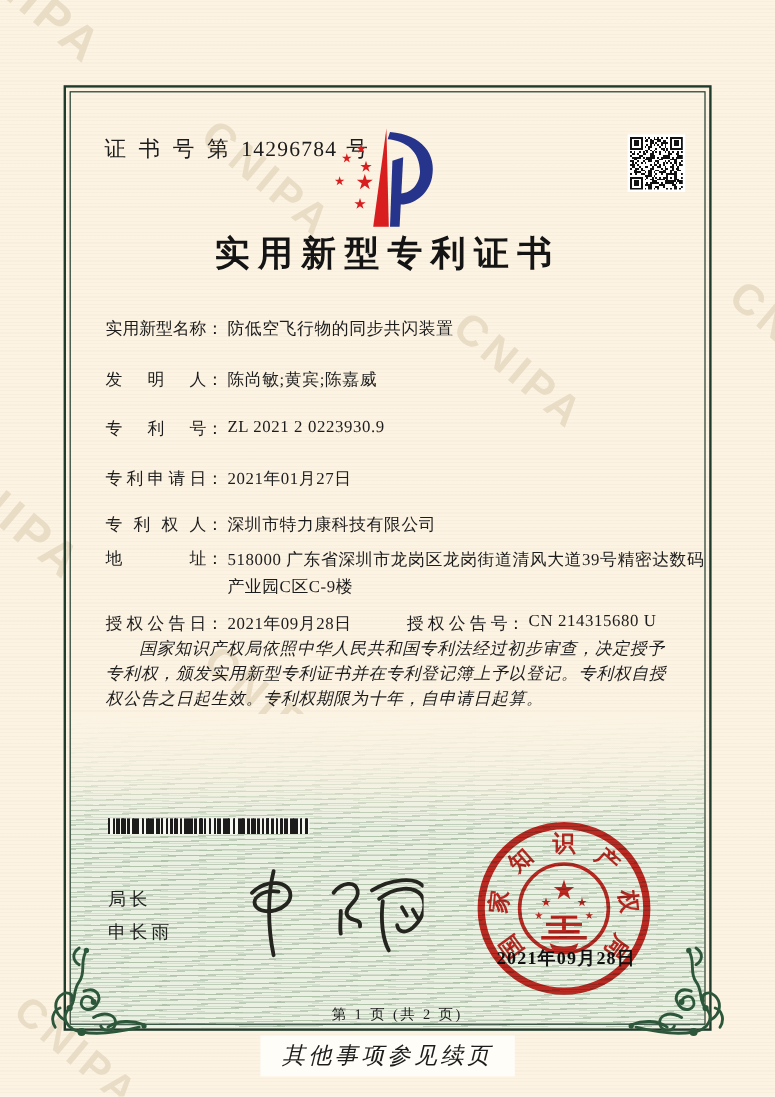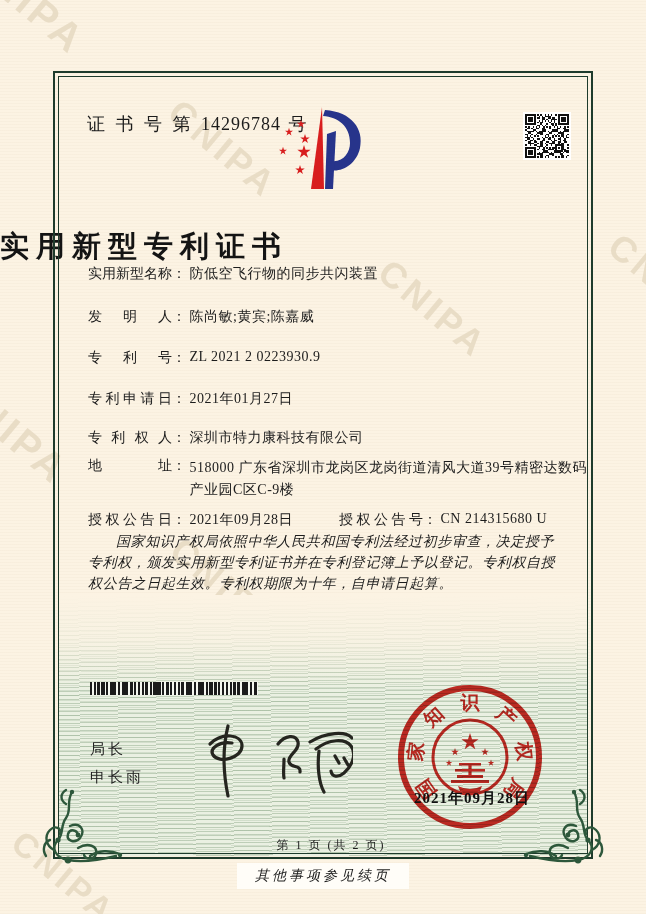--- a/index.html
+++ b/index.html
@@ -46,22 +46,22 @@
   }
   .corner{position:absolute;z-index:8;width:96px;height:82px;}
   .corner.bl{left:32px;top:786px;}
   .corner.br{left:518px;top:786px;transform:scaleX(-1);}
   
   .cert-no{position:absolute;z-index:4;left:87px;top:112px;font-size:18px;letter-spacing:3px;}
   .cert-no .num{letter-spacing:1px;}
   .qr{position:absolute;z-index:4;left:523px;top:112px;width:48px;height:48px;background:#fff;padding:2px;box-sizing:border-box;}
   .logo{position:absolute;z-index:4;left:270px;top:101px;width:100px;height:94px;}
   .title{
-    position:absolute;z-index:4;left:0;right:0;top:192px;text-align:left;
-    font-size:29px;font-weight:bold;letter-spacing:7px;color:#141414;margin-top:35px;
+    position:absolute;z-index:4;left:0;right:0;top:192px;text-align:center;
+    font-size:29px;font-weight:bold;letter-spacing:7px;color:#141414;
   }
   
   .row{position:absolute;z-index:4;left:88px;right:56px;font-size:14px;letter-spacing:.5px;white-space:nowrap;}
   .row .lbl{
     display:inline-block;width:84px;vertical-align:top;
     text-align:justify;text-align-last:justify;letter-spacing:0;
   }
   .row .colon{vertical-align:top;}
   .row .val{margin-left:3px;vertical-align:top;}
   .row .val.wrap{display:inline-block;white-space:normal;width:398px;line-height:22px;}
@@ -92,21 +92,21 @@
   .sig{position:absolute;z-index:5;left:188px;top:712px;width:165px;height:98px;}
   .seal{position:absolute;z-index:5;left:395px;top:682px;width:150px;height:150px;mix-blend-mode:multiply;opacity:.95;}
   .seal-date{
     position:absolute;z-index:6;left:398px;top:789px;width:148px;text-align:center;
     font-size:15px;font-weight:bold;letter-spacing:1px;color:#101010;
   }
   .page-info{position:absolute;z-index:4;left:16px;right:0;top:837px;text-align:center;font-size:12px;letter-spacing:2px;}
   .note{position:absolute;z-index:4;left:0;right:0;top:863px;text-align:center;}
   .note span{
     display:inline-block;background:#fffdf8;padding:4px 18px;
-    font-size:14px;font-style:italic;letter-spacing:3px;
+    font-size:19px;font-style:italic;letter-spacing:3px;
     font-family:"DejaVu Serif","Liberation Serif",serif;
   }
   .stroke{fill:none;stroke:var(--flourish-green);stroke-linecap:round;}
 </style>
 </head>
 <body>
 
 <div class="page">
 
   <span class="wm" style="left:-45px;top:-22px;font-size:40px;">CNIPA</span>

